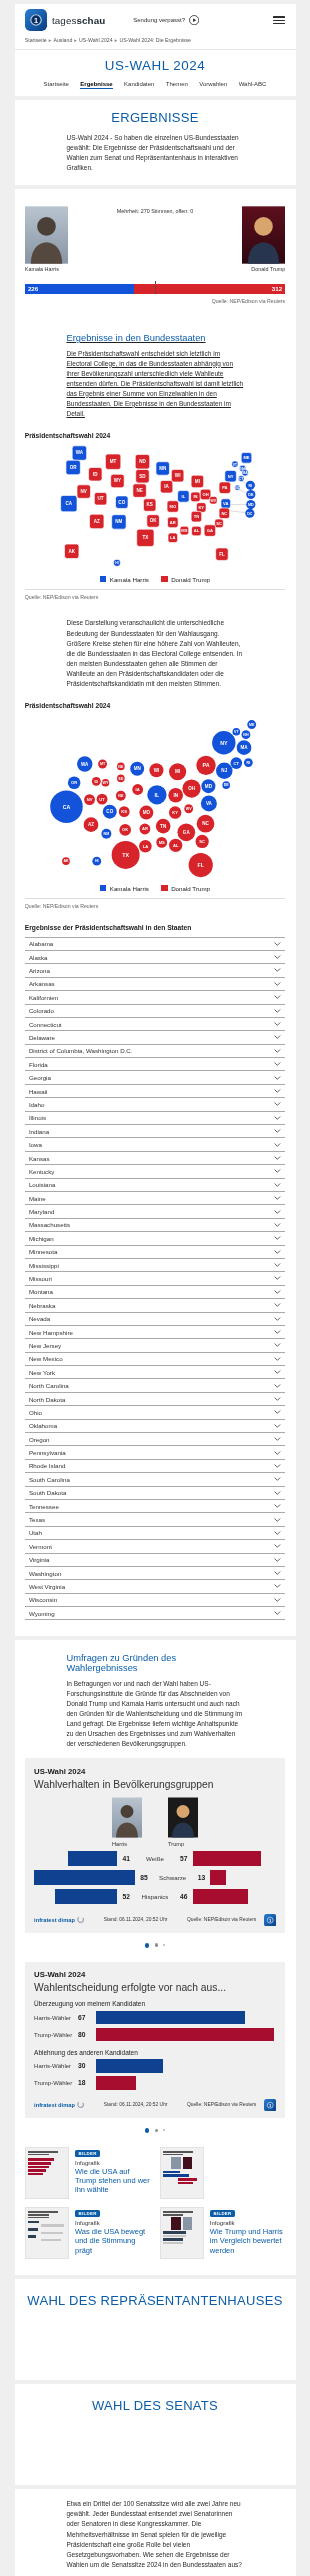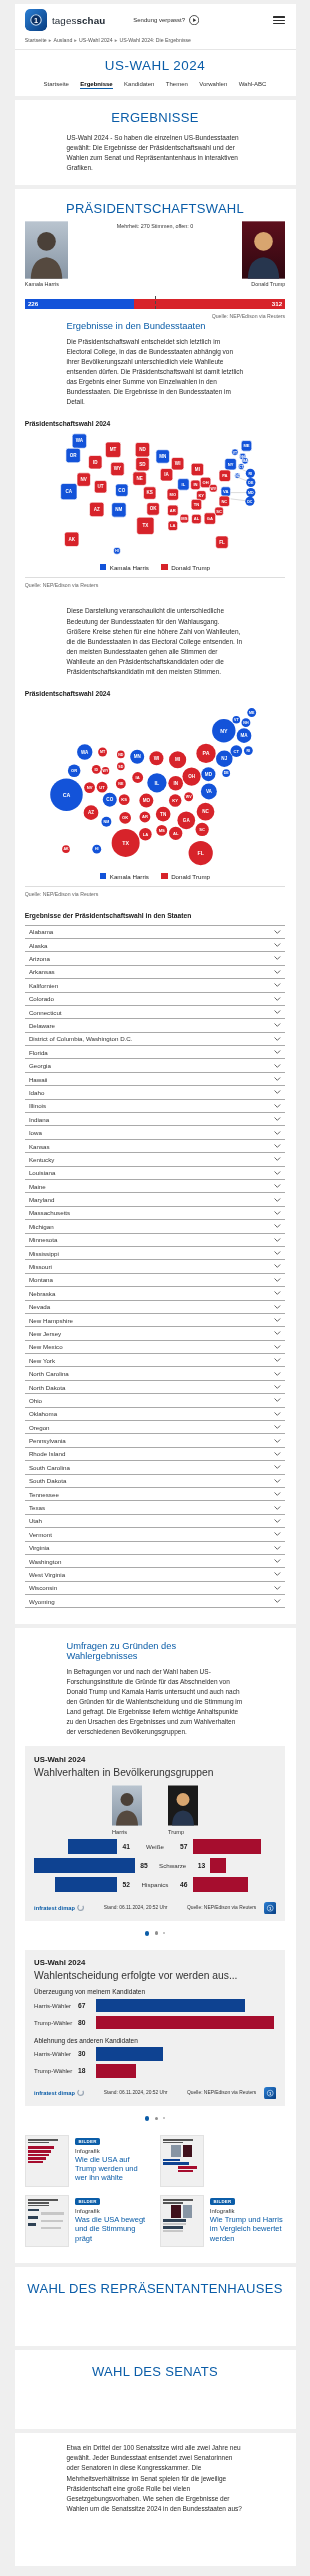--- a/index.html
+++ b/index.html
@@ -93,21 +93,21 @@
   .thumb .tl { height:1.6px; background:#555; margin-bottom:1px; width:80%; }
   .thumb .tl.short { width:55%; }
   .mini-bar { height:2.6px; margin:1px 0; }
   .mini-photos { display:flex; gap:2.1px; justify-content:center; margin:1.6px 0; }
   .mini-photos div { width:9.3px; height:12.4px; }
   .badge { display:inline-block; background:#0b5da8; color:#fff; font-size:4.4px; font-weight:700; letter-spacing:0.3px; padding:1px 3.6px; border-radius:1.6px; }
   .t-kicker { font-size:6px; color:#333; margin:2.6px 0 1px 0; }
   .t-title { font-size:7.5px; color:#0b5da8; font-weight:500; line-height:1.25; }
 
   
-  .hero { height:79px; }
+  .hero { height:101px; }
   .hero h2 { padding-top:14.5px; }
   .senatswahl-card { min-height:133px; padding-top:10.3px; }
 </style>
 </head>
 <body>
 
 <div class="pad-top"></div>
 
 <div class="card">
   <div class="topbar">
@@ -154,21 +154,20 @@
 </div>
 
 <div class="card" style="padding:10.3px 0 12.4px 0;">
   <h2 class="sectiontitle">ERGEBNISSE</h2>
   <div class="text-block" style="margin-top:7.2px;">
     <p class="body">US-Wahl 2024 - So haben die einzelnen US-Bundesstaaten gewählt: Die Ergebnisse der Präsidentschaftswahl und der Wahlen zum Senat und Repräsentantenhaus in interaktiven Grafiken.</p>
   </div>
 </div>
 
 <div class="card" style="padding:11.4px 0 1px 0;">
-  <h2 class="sectiontitle">PRÄSIDENTSCHAFTSWAHL</h2>
 
   <div class="pres-top">
     <div class="majority-note">Mehrheit: 270 Stimmen, offen: 0</div>
     <div class="cand left">
       <svg class="photo" viewBox="0 0 60 80">
         <defs>
             <linearGradient id="hbg" x1="0" y1="0" x2="0" y2="1">
           <stop offset="0" stop-color="#b9c4cf"></stop>
               <stop offset="1" stop-color="#8795a4"></stop>
         </linearGradient>
@@ -199,21 +198,21 @@
     <div class="ev-left" style="width: 42.0074%; background: rgb(19, 83, 217);">
         <span>226</span>
       </div>
     <div class="ev-right" style="background: rgb(215, 35, 42);">
         <span>312</span>
       </div>
     <div class="majority-line" style="left: 50.1859%;"></div>
   </div>
   <div class="source source-right">Quelle: NEP/Edison via Reuters</div>
 
-  <div class="text-block" style="margin-top:2px;">
+  <div class="text-block" style="margin-top:29px;text-decoration:underline;">
     <h3 class="subtitle">Ergebnisse in den Bundesstaaten</h3>
     <p class="body">Die Präsidentschaftswahl entscheidet sich letztlich im Electoral College, in das die Bundesstaaten abhängig von ihrer Bevölkerungszahl unterschiedlich viele Wahlleute entsenden dürfen. Die Präsidentschaftswahl ist damit letztlich das Ergebnis einer Summe von Einzelwahlen in den Bundesstaaten. Die Ergebnisse in den Bundesstaaten im Detail.</p>
   </div>
 
   <div class="map-title">Präsidentschaftswahl 2024</div>
   <svg class="usmap" id="map1" width="260" height="127" viewBox="0 0 540 262">
       <rect x="98" y="5" width="30" height="30" rx="5" fill="#1353d9" stroke="#fff" stroke-width="1.4"></rect>
       <text x="113" y="23" text-anchor="middle" fill="#fff" font-size="9.5" font-weight="bold" font-family="Liberation Sans, sans-serif">WA</text>
       <rect x="167" y="22" width="32" height="32" rx="5" fill="#d7232a" stroke="#fff" stroke-width="1.4"></rect>
       <text x="183" y="41" text-anchor="middle" fill="#fff" font-size="9.5" font-weight="bold" font-family="Liberation Sans, sans-serif">MT</text>
@@ -931,21 +930,21 @@
         <text x="21" y="26.5" font-size="14" font-weight="bold" fill="#fff" text-anchor="middle" font-family="Liberation Sans, sans-serif">1</text>
       </svg>
     </div>
   </div>
   <div class="dots">
     <span class="dot d1"></span><span class="dot d2"></span><span class="dot d3"></span>
   </div>
 
   <div class="chart-card">
     <div class="kicker">US-Wahl 2024</div>
-    <div class="chart-title">Wahlentscheidung erfolgte vor werden aus...</div>
+    <div class="chart-title">Wahlentscheidung erfolgte vor nach aus...</div>
     <div id="motivation-groups">
         <div class="mgroup-label">Überzeugung von meinem Kandidaten</div>
         <div class="mrow">
           <span class="lbl">Harris-Wähler</span>
           <span class="val">67</span>
           <span><span class="bar" style="display: inline-block; vertical-align: middle; width: 149px; background: rgb(14, 66, 145);"></span></span>
         </div>
         <div class="mrow">
           <span class="lbl">Trump-Wähler</span>
           <span class="val">80</span>
@@ -992,21 +991,21 @@
           <div class="mini-bar" style="width:70%;background:#a60d2e;"></div>
           <div class="mini-bar" style="width:62%;background:#a60d2e;"></div>
           <div class="mini-bar" style="width:55%;background:#a60d2e;"></div>
           <div class="mini-bar" style="width:48%;background:#a60d2e;"></div>
           <div class="mini-bar" style="width:40%;background:#a60d2e;"></div>
         </div>
       </div>
       <div>
         <span class="badge">BILDER</span>
         <div class="t-kicker">Infografik</div>
-        <div class="t-title">Wie die USA auf Trump werden und wer ihn wählte</div>
+        <div class="t-title">Wie die USA auf Trump stehen und wer ihn wählte</div>
       </div>
     </div>
     <div class="teaser">
       <div class="thumb">
         <div class="tl"></div>
           <div class="tl short"></div>
         <div class="mini-photos">
             <div style="background:#8795a4;"></div>
             <div style="background:#40111c;"></div>
           </div>

